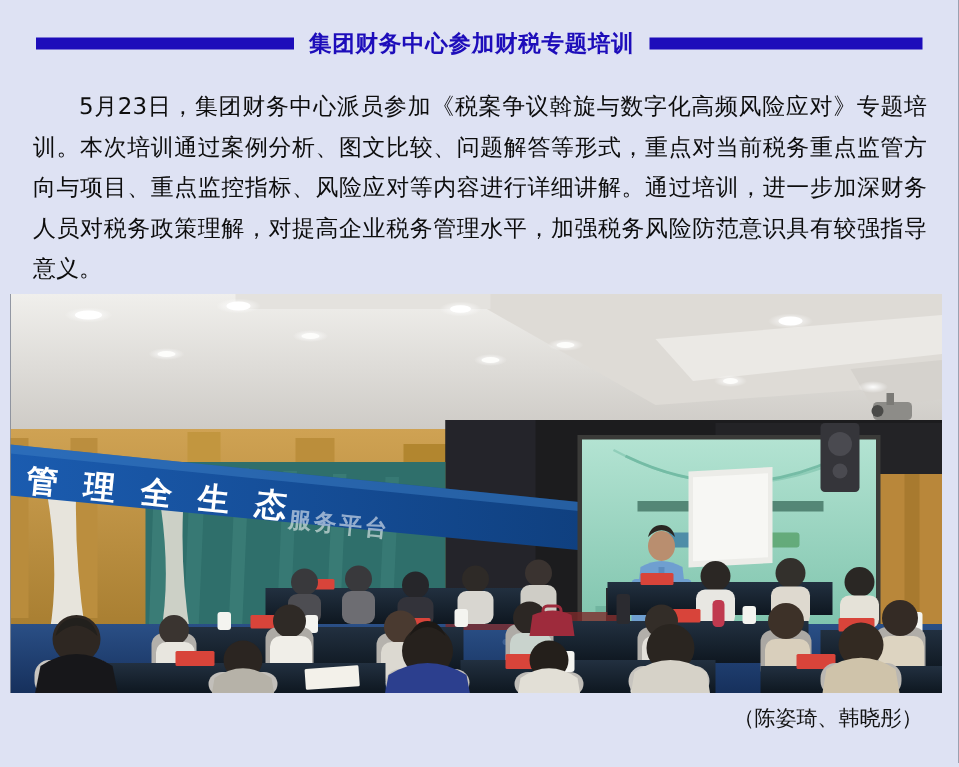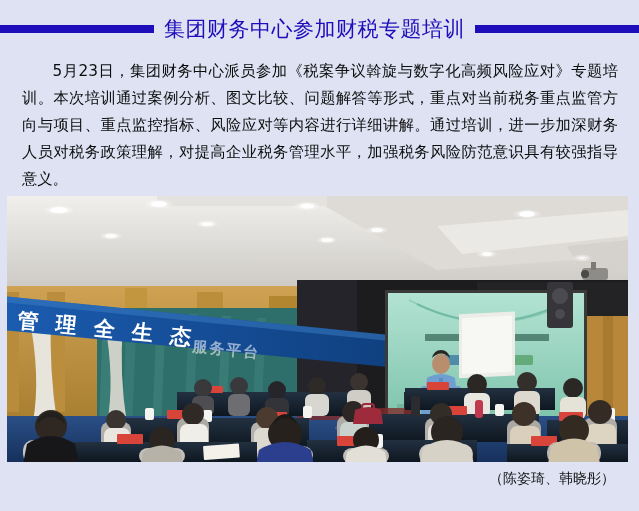--- a/index.html
+++ b/index.html
@@ -34,22 +34,22 @@
   }
   .title-bar {
     height: 8px;
     background: #1d0dba;
     flex: 0 0 auto;
   }
   .title-bar.left  { width: 172px; margin-right: 10px; }
   .title-bar.right { width: 182px; margin-left: 10px; }
   .title-text {
     color: #1d0dba;
-    font-size: 21px;
-    font-weight: normal;
+    font-size: 15px;
+    font-weight: bold;
     letter-spacing: 0.5px;
     white-space: nowrap;
     line-height: 1;
     font-family: "DejaVu Sans", "Liberation Sans", sans-serif;
   }
 
   
   .body-text {
     position: absolute;
     left: 22px;

